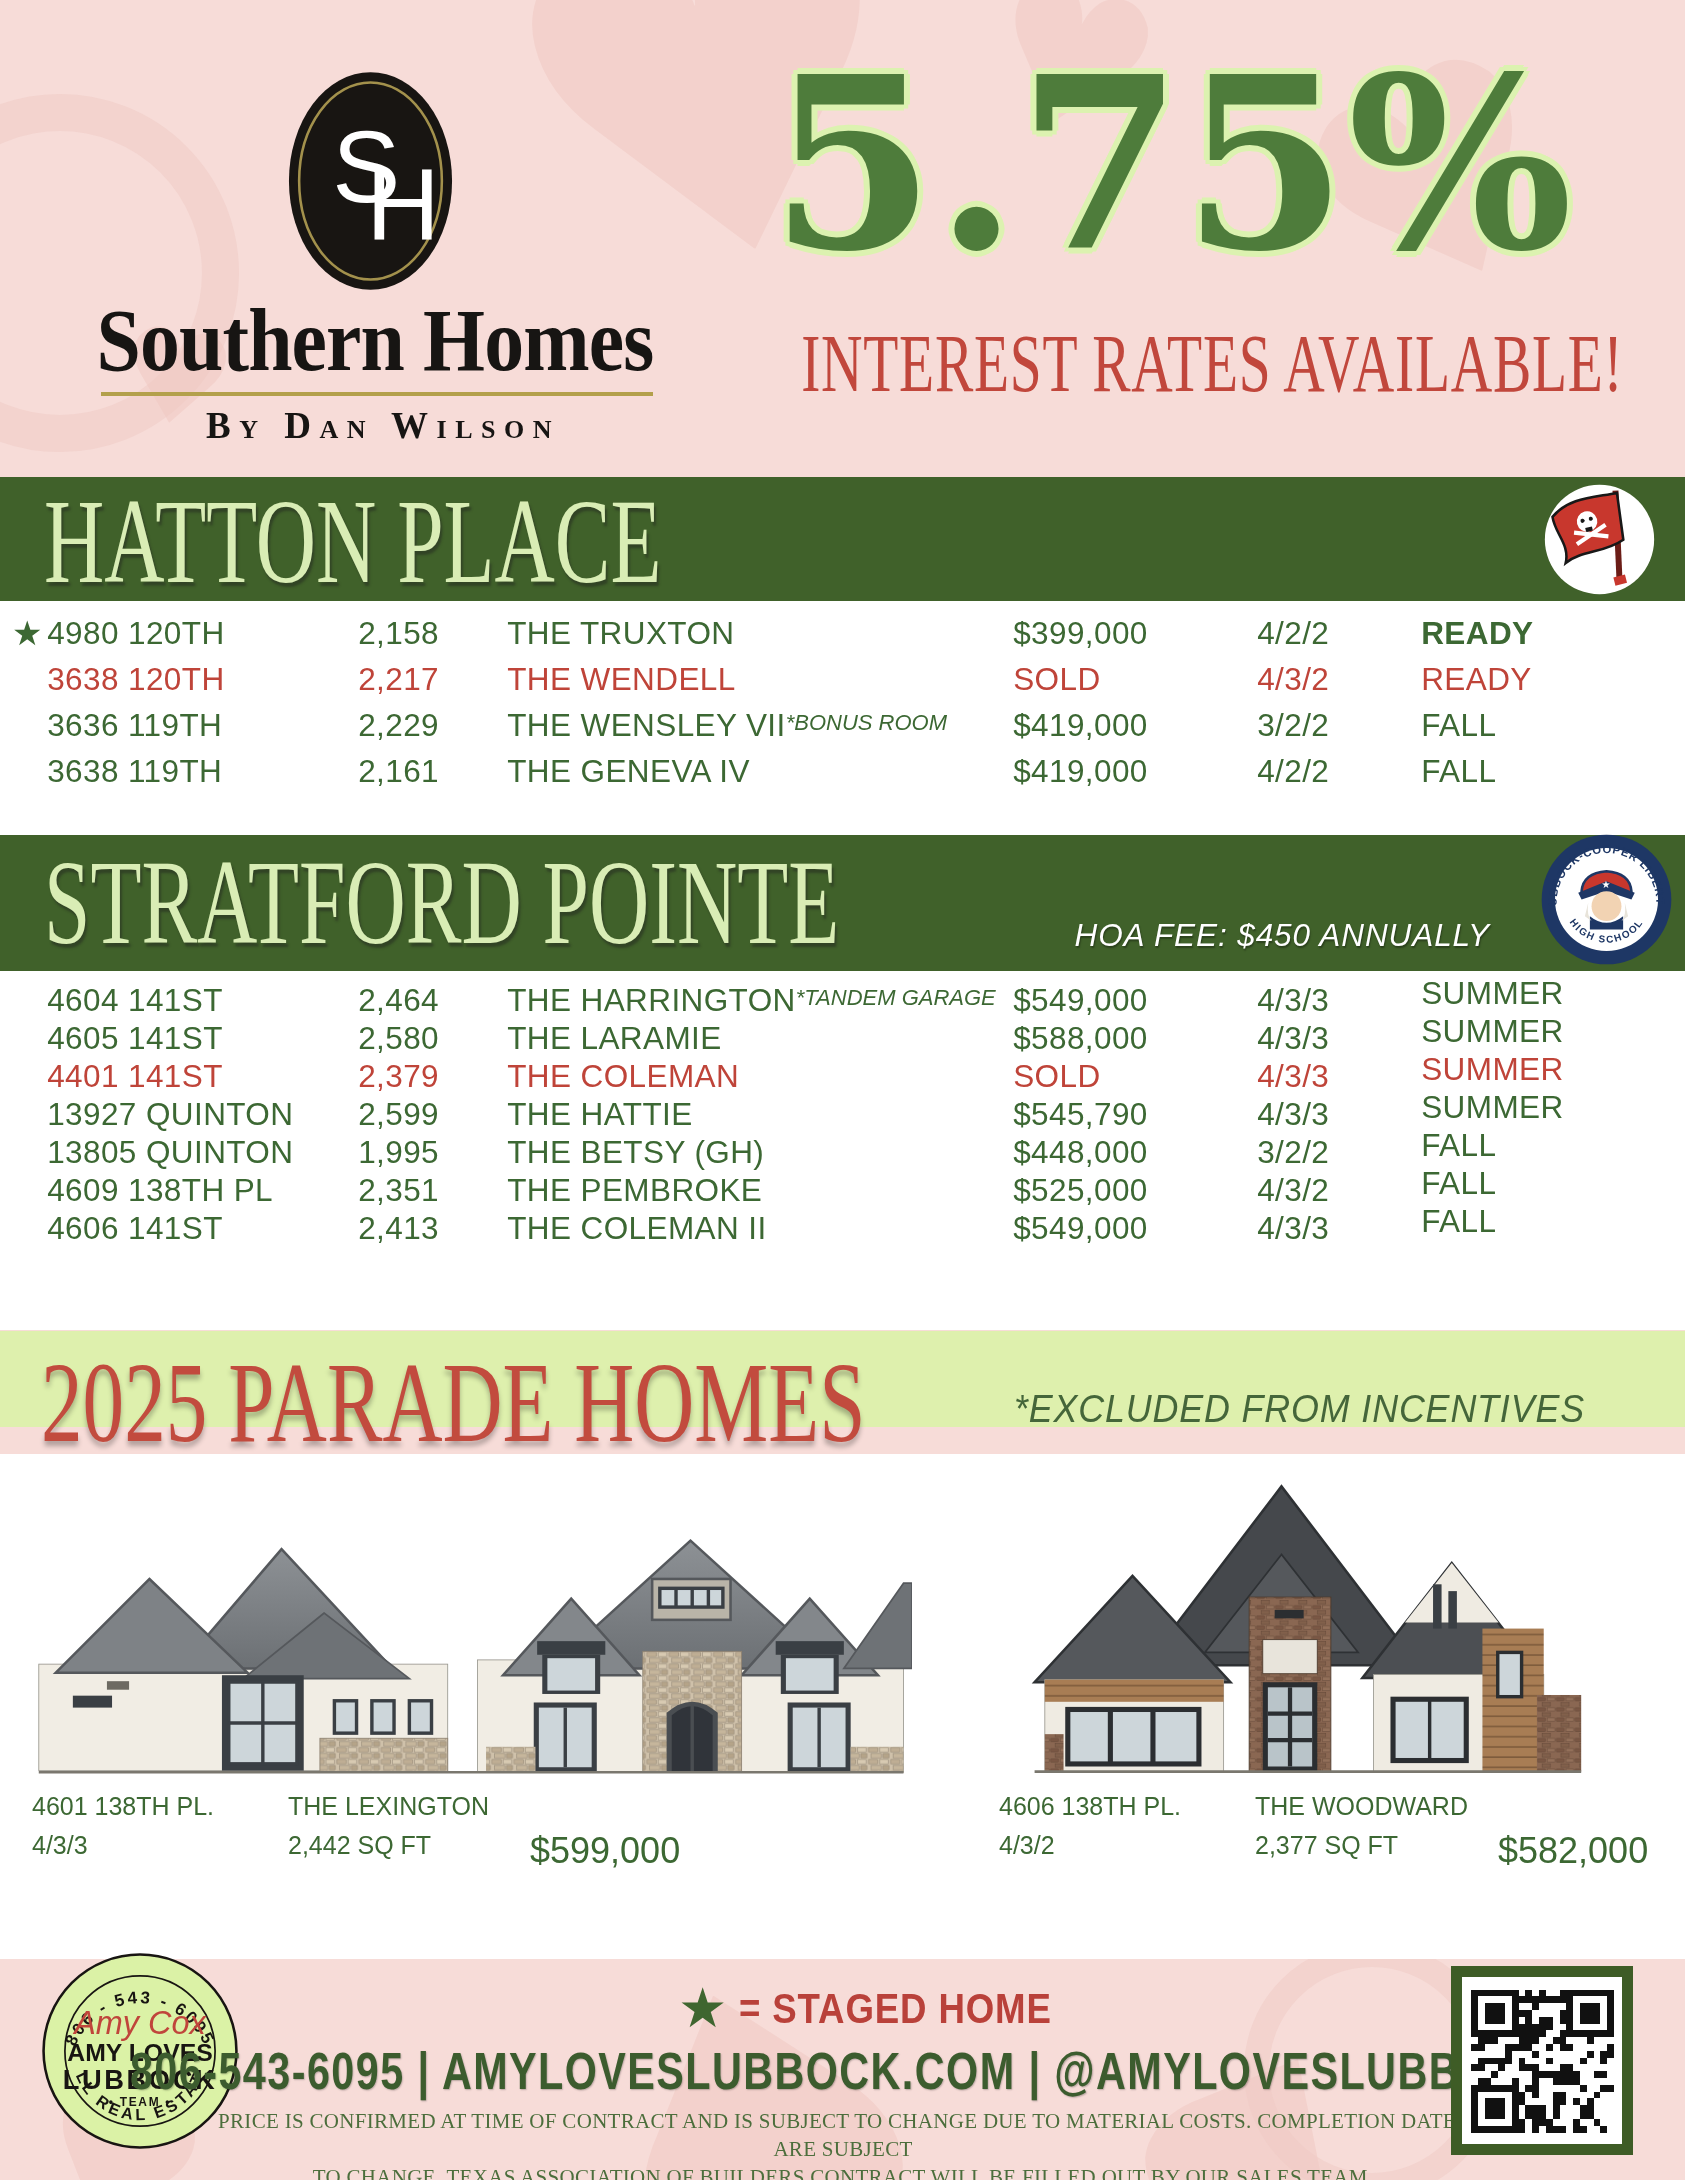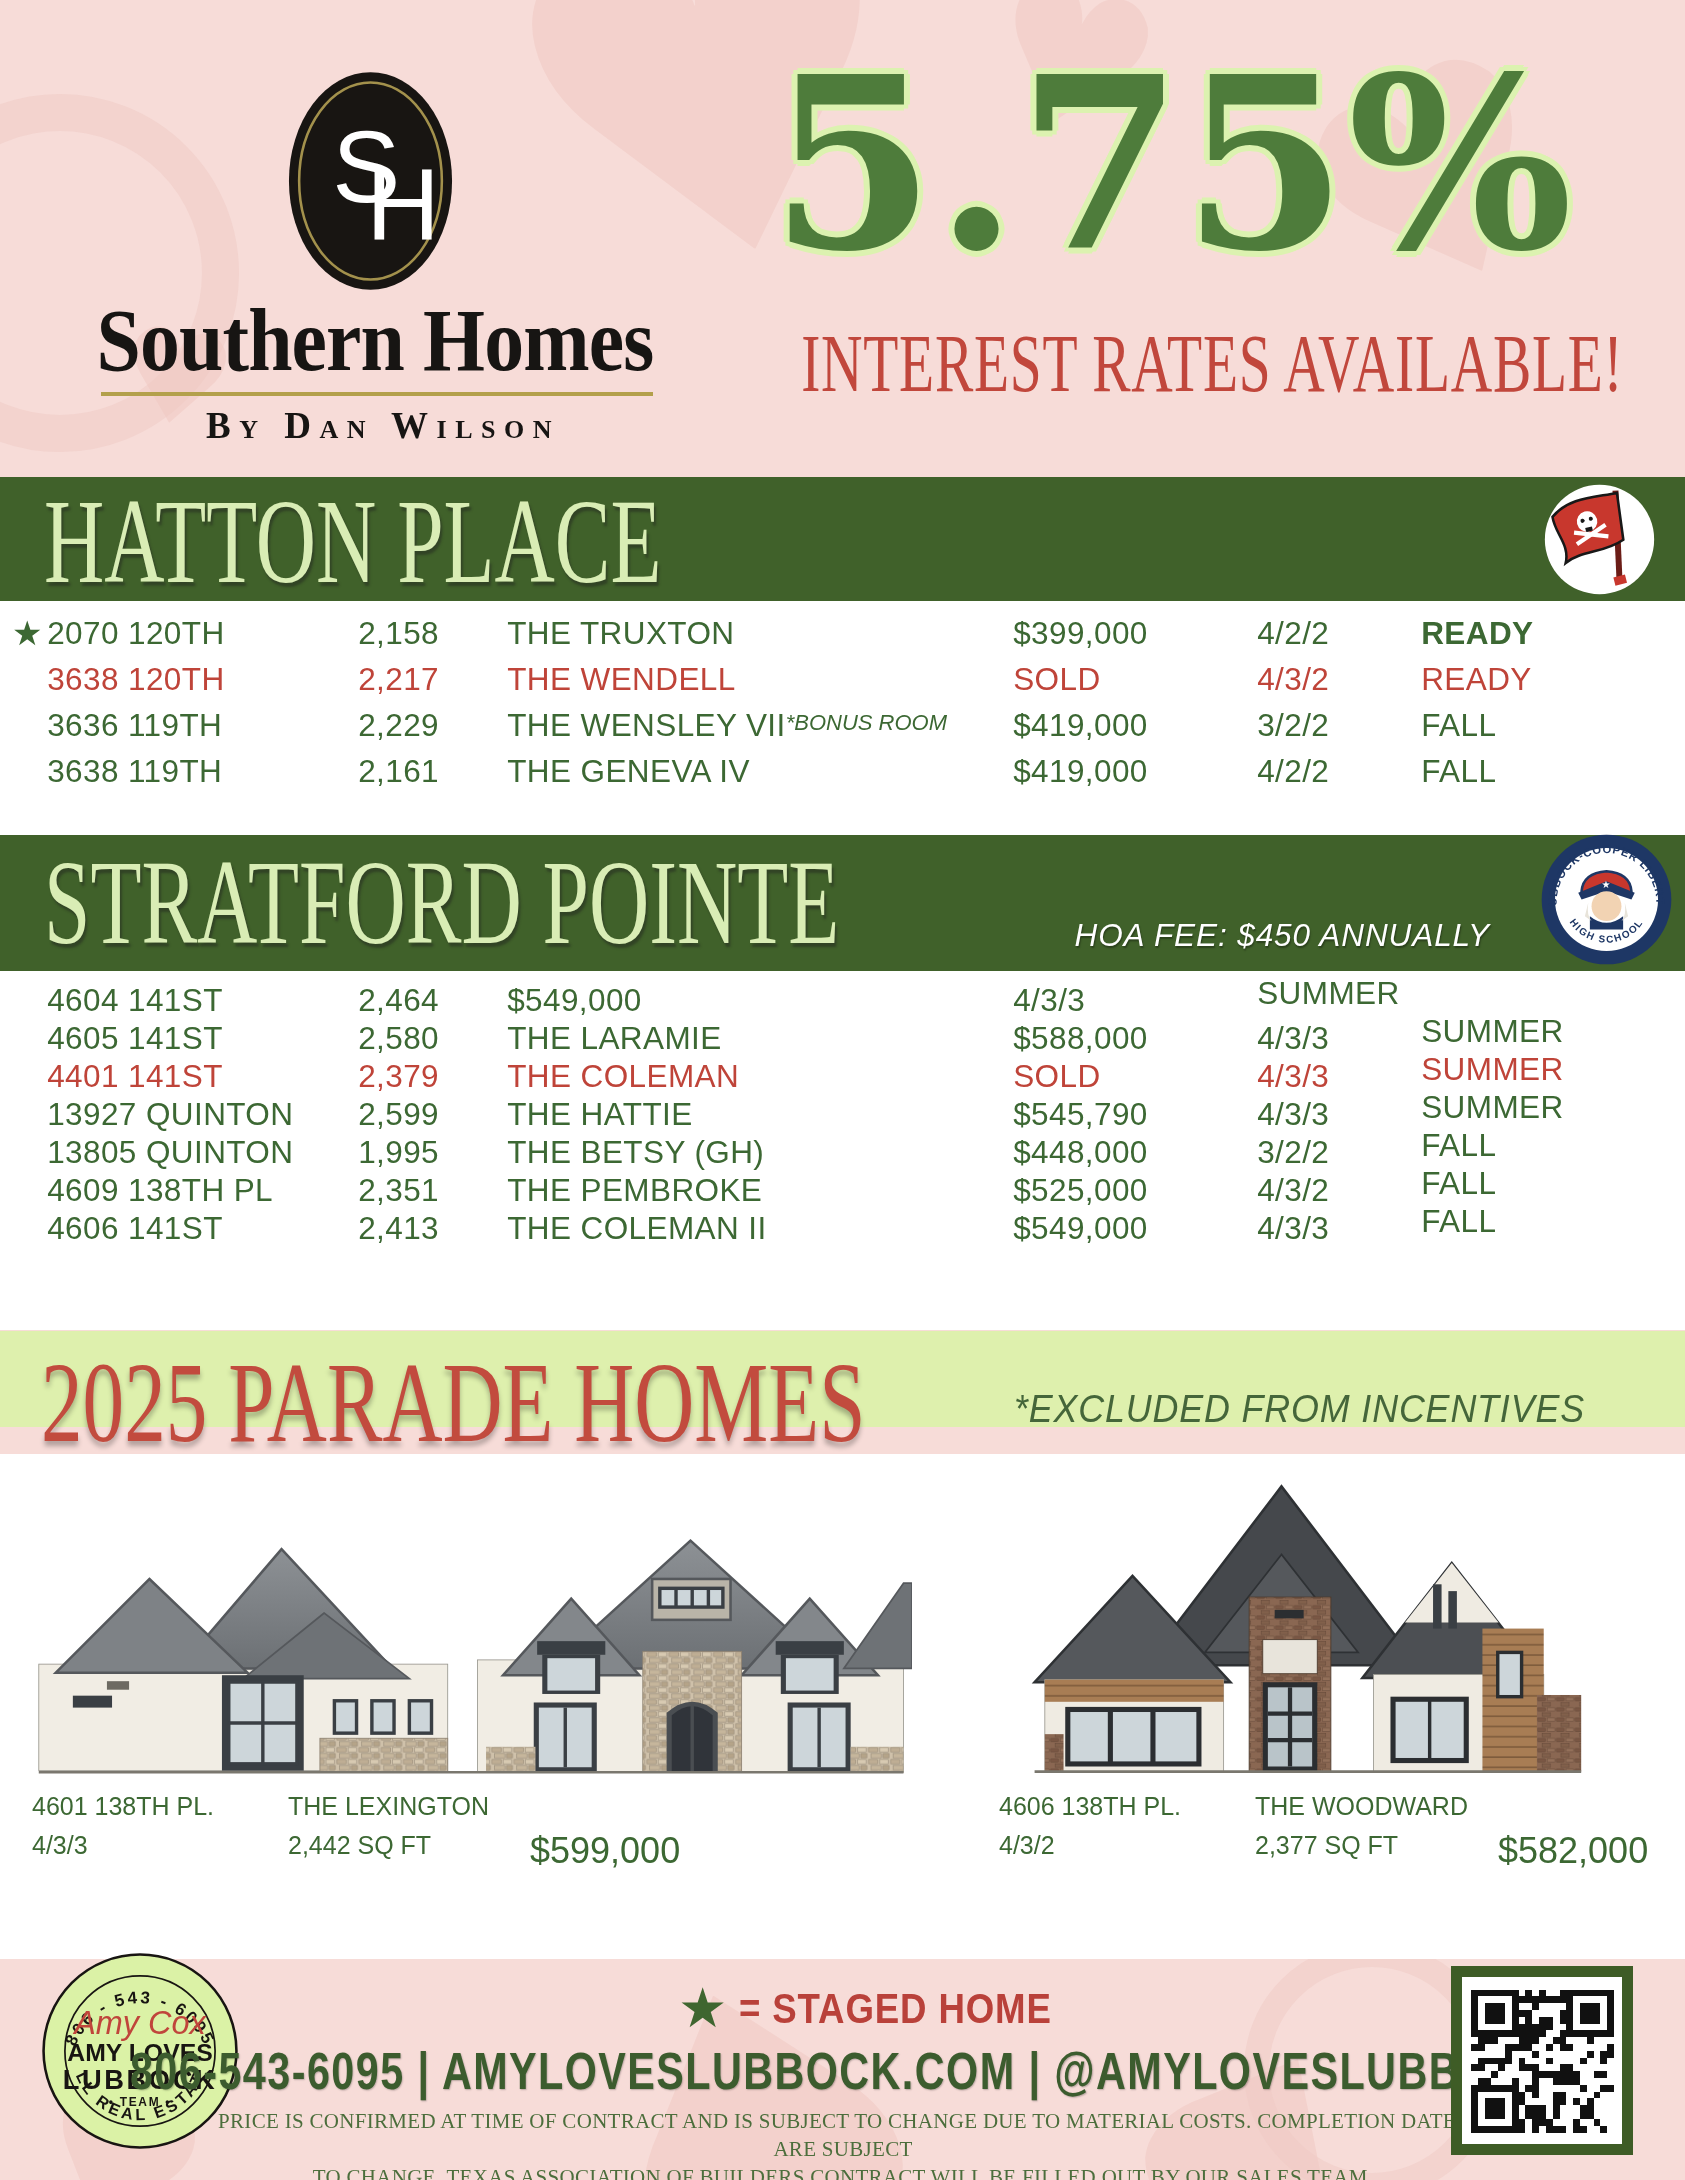--- a/index.html
+++ b/index.html
@@ -111,21 +111,21 @@
         <line x1="38" y1="64" x2="76" y2="50" stroke="#ffffff" stroke-width="5"></line>
         <line x1="38" y1="50" x2="76" y2="64" stroke="#ffffff" stroke-width="5"></line>
         <rect x="70" y="112" width="14" height="10" fill="#c8372d"></rect>
       </g>
     </svg>
   </div>
 
   <div class="ltable hatton" id="hatton-rows" style="top:610px;--row-h:46px">
       <div class="lrow tone-green">
         <span class="c-star">★</span>
-        <span class="c-address">2070 120TH</span>
+        <span class="c-address">4980 120TH</span>
         <span class="c-sqft">2,158</span>
         <span class="c-plan"><span>THE TRUXTON</span></span>
         <span class="c-price">$399,000</span>
         <span class="c-beds">4/2/2</span>
         <span class="c-status bold">READY</span>
       </div>
       <div class="lrow tone-red">
         <span class="c-star"></span>
         <span class="c-address">3638 120TH</span>
         <span class="c-sqft">2,217</span>
@@ -176,20 +176,21 @@
       <path d="M102,84 Q104,100 98,106 L106,100 Z" fill="#e8e4da"></path>
       <text x="74" y="66" font-size="12" fill="#ffffff">★</text>
     </g>
   </svg>
 
   <div class="ltable stratford" id="stratford-rows" style="top:981px;--row-h:38px">
       <div class="lrow tone-green">
         <span class="c-star"></span>
         <span class="c-address">4604 141ST</span>
         <span class="c-sqft">2,464</span>
+        <span class="c-plan"><span>THE HARRINGTON</span><span class="note">*TANDEM GARAGE</span></span>
         <span class="c-price">$549,000</span>
         <span class="c-beds">4/3/3</span>
         <span class="c-status">SUMMER</span>
       </div>
       <div class="lrow tone-green">
         <span class="c-star"></span>
         <span class="c-address">4605 141ST</span>
         <span class="c-sqft">2,580</span>
         <span class="c-plan"><span>THE LARAMIE</span></span>
         <span class="c-price">$588,000</span>

